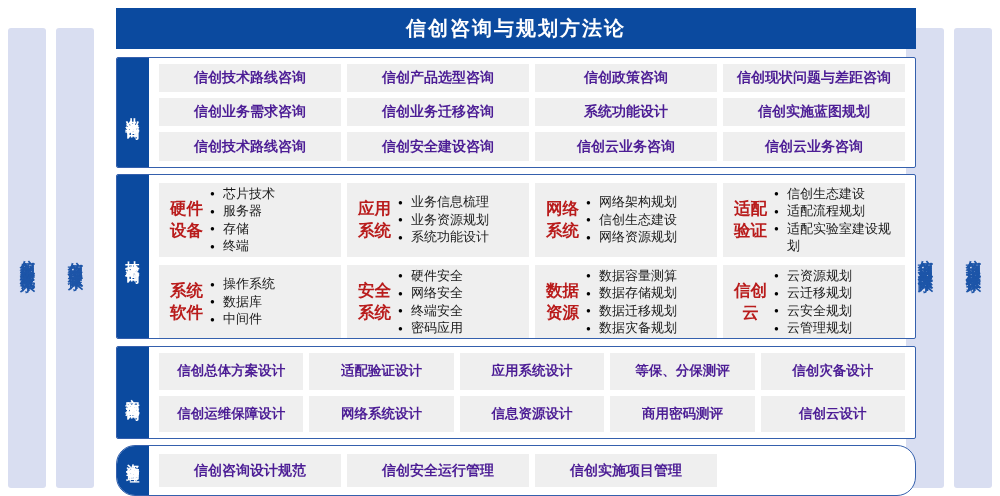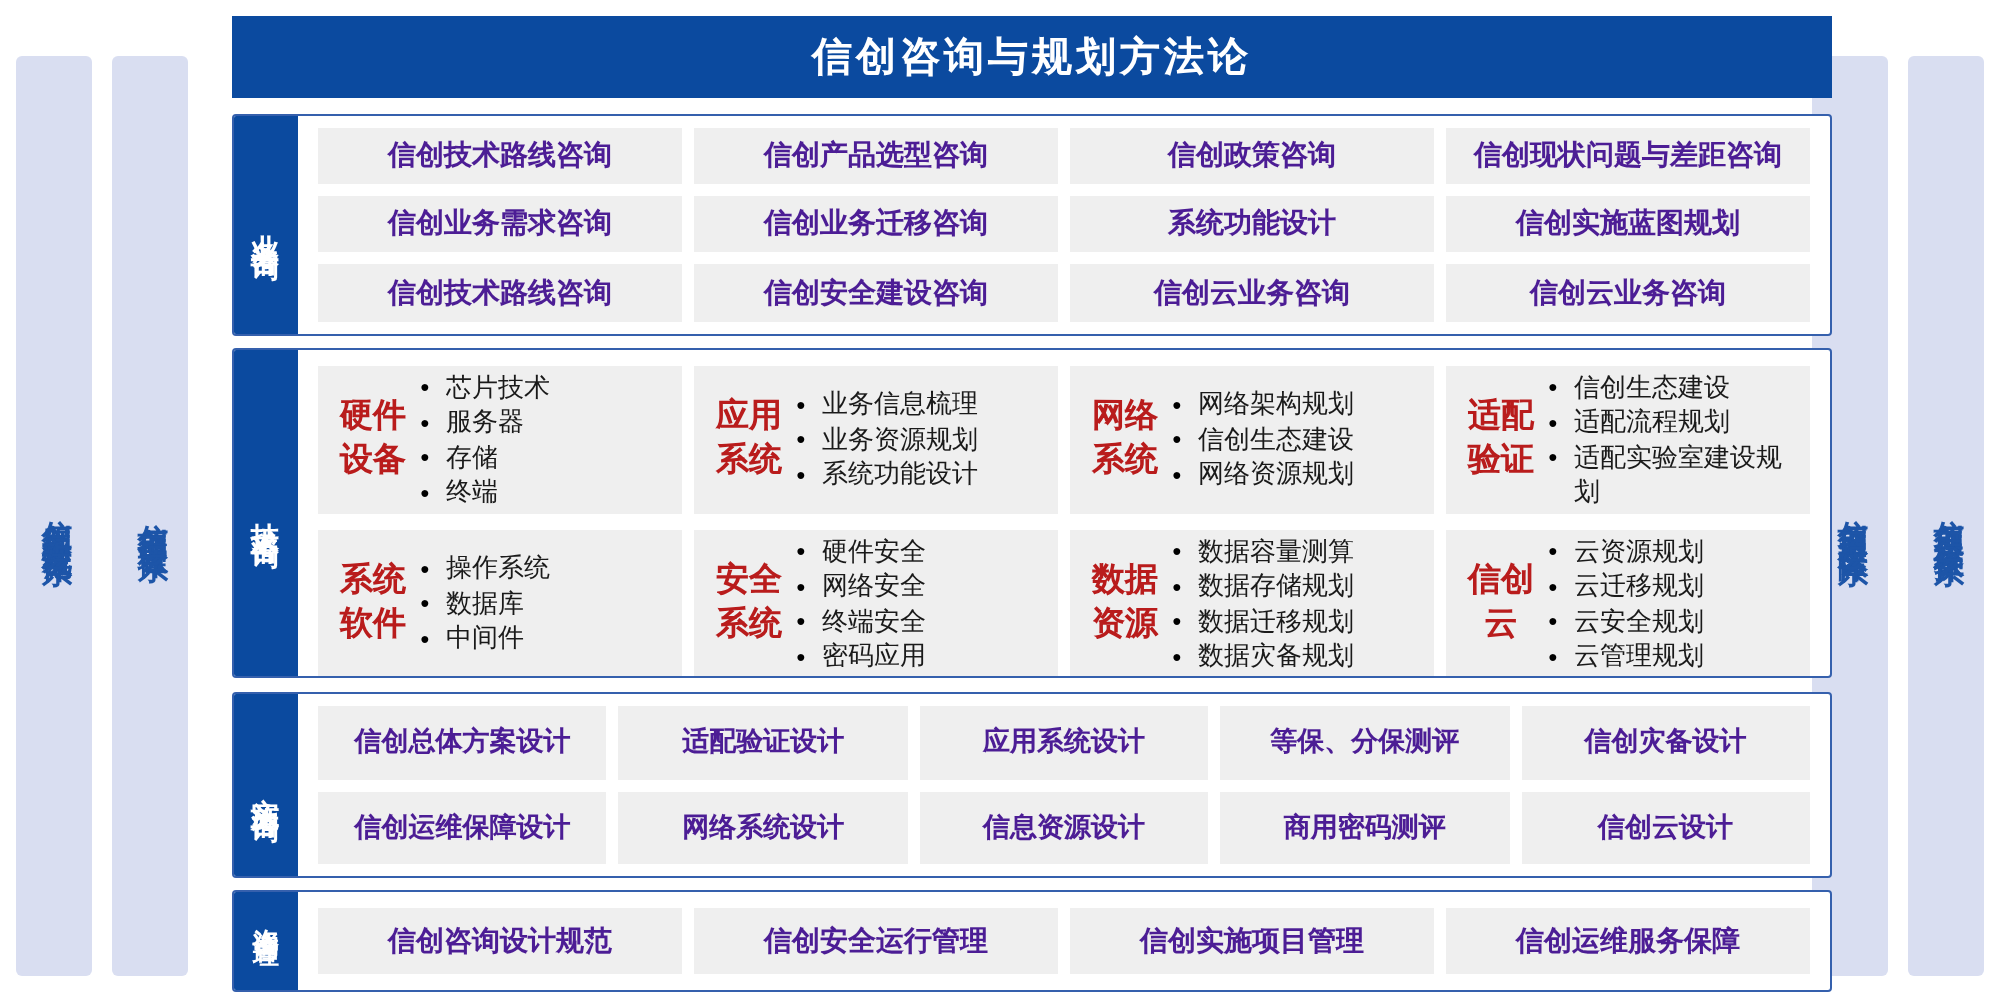--- a/index.html
+++ b/index.html
@@ -64,21 +64,21 @@
   .sec {
     display: flex;
     border: 1.5px solid #3560ad;
     border-radius: 2px;
     background: #ffffff;
     overflow: hidden;
   }
   .sec-business { margin-top: 8px; height: 114px; }
   .sec-tech     { margin-top: 6px; height: 170px; }
   .sec-impl     { margin-top: 7px; height: 96px; }
-  .sec-mgmt     { margin-top: 6px; height: 52px; }
+  .sec-mgmt     { margin-top: 6px; height: 52px; border-radius: 19px; }
 
   .sec-label {
     width: 32px;
     flex-shrink: 0;
     background: #0b4a9f;
     display: flex;
     align-items: center;
     justify-content: center;
   }
   .sec-label .vlabel {
@@ -323,18 +323,17 @@
     </section>
 
     <section class="sec sec-mgmt">
       <div class="sec-label">
         <span class="vlabel-2col">咨询管理</span>
       </div>
       <div class="sec-content grid-m">
         <div class="item">信创咨询设计规范</div>
         <div class="item">信创安全运行管理</div>
         <div class="item">信创实施项目管理</div>
-        <div class="item">信创运维服务保障</div>
       </div>
     </section>
 
   </div>
 </div>
 
 </body></html>

